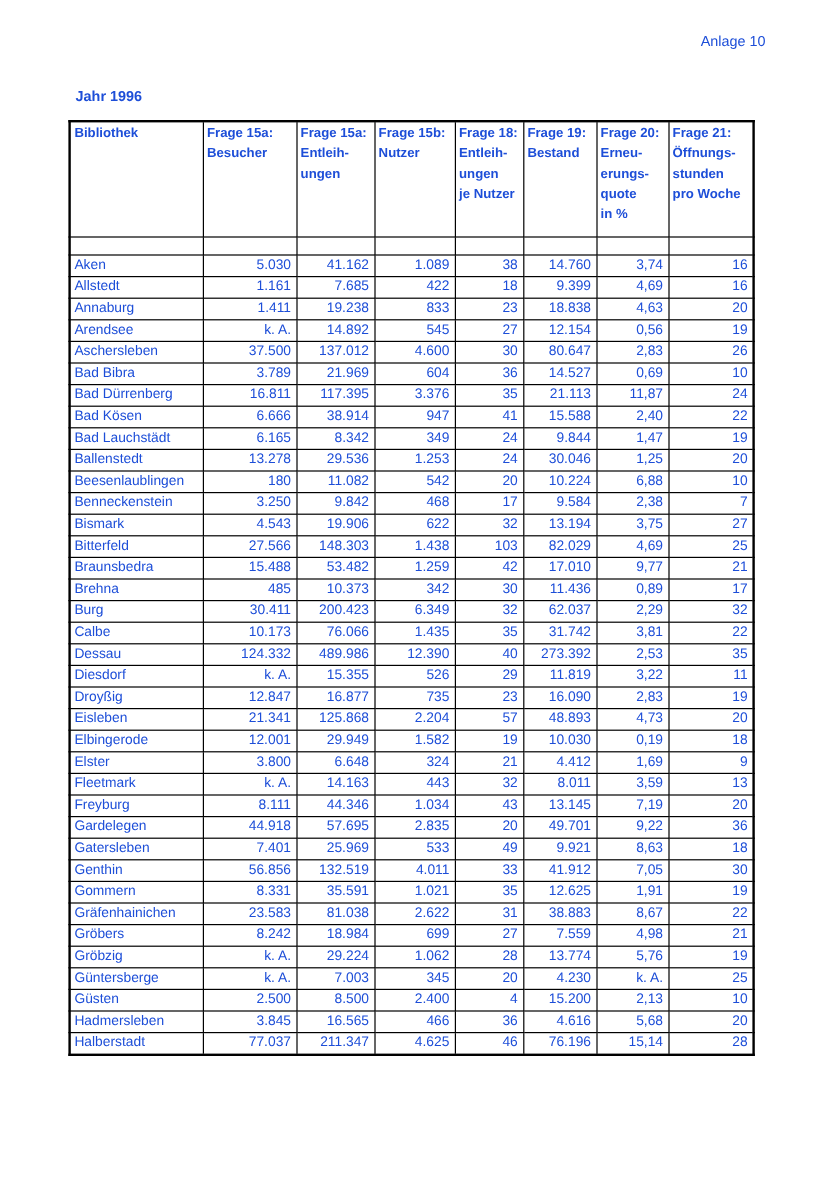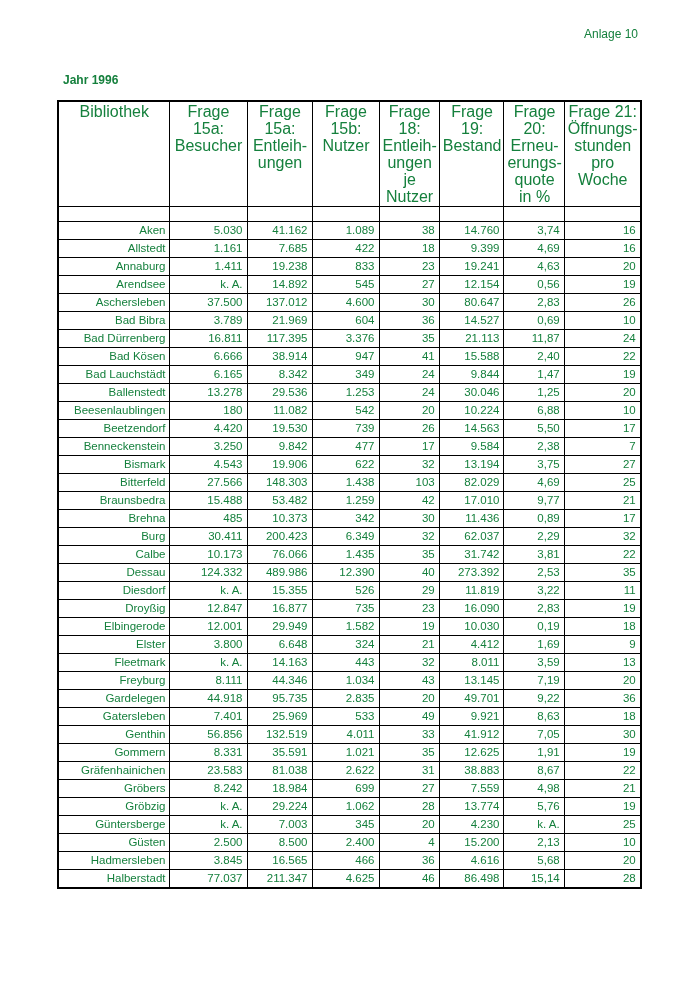--- a/index.html
+++ b/index.html
@@ -6,21 +6,21 @@
     margin: 0;
     padding: 0;
     background: #ffffff;
   }
   .page {
     position: relative;
     width: 700px;
     height: 940px;
     background: #ffffff;
     font-family: "Liberation Sans", sans-serif;
-    color: #15803d;
+    color: #1d4ed8;
     overflow: hidden;
   }
   .anlage {
     position: absolute;
     top: 27px;
     right: 62px;
     font-size: 12px;
     line-height: 14px;
   }
   .jahr {
@@ -40,41 +40,41 @@
     border: 2px solid #000000;
     font-size: 11.5px;
   }
   table.stats th,
   table.stats td {
     border: 1px solid #000000;
     overflow: hidden;
     box-sizing: border-box;
   }
   table.stats th {
-    font-weight: normal;
-    text-align: center;
+    font-weight: bold;
+    text-align: left;
     vertical-align: top;
     padding: 1px 2px 1px 3px;
     height: 96px;
     line-height: 17px;
     white-space: pre-line;
-    font-size: 16px;
+    font-size: 11px;
   }
   table.stats tr.spacer td {
     height: 15px;
     padding: 0;
   }
   table.stats tbody td {
     height: 15px;
     line-height: 15px;
     padding: 1px 3px;
     white-space: nowrap;
   }
   table.stats td.name {
-    text-align: right;
+    text-align: left;
   }
   table.stats td.num {
     text-align: right;
     padding-right: 4px;
   }
   .pagenum {
     position: absolute;
     top: 946px;
     right: 58px;
     font-size: 12px;
@@ -158,21 +158,21 @@
           <td class="num">9.399</td>
           <td class="num">4,69</td>
           <td class="num">16</td>
         </tr>
         <tr>
           <td class="name">Annaburg</td>
           <td class="num">1.411</td>
           <td class="num">19.238</td>
           <td class="num">833</td>
           <td class="num">23</td>
-          <td class="num">19.241</td>
+          <td class="num">18.838</td>
           <td class="num">4,63</td>
           <td class="num">20</td>
         </tr>
         <tr>
           <td class="name">Arendsee</td>
           <td class="num">k. A.</td>
           <td class="num">14.892</td>
           <td class="num">545</td>
           <td class="num">27</td>
           <td class="num">12.154</td>
@@ -243,34 +243,24 @@
           <td class="name">Beesenlaublingen</td>
           <td class="num">180</td>
           <td class="num">11.082</td>
           <td class="num">542</td>
           <td class="num">20</td>
           <td class="num">10.224</td>
           <td class="num">6,88</td>
           <td class="num">10</td>
         </tr>
         <tr>
-          <td class="name">Beetzendorf</td>
-          <td class="num">4.420</td>
-          <td class="num">19.530</td>
-          <td class="num">739</td>
-          <td class="num">26</td>
-          <td class="num">14.563</td>
-          <td class="num">5,50</td>
-          <td class="num">17</td>
-        </tr>
-        <tr>
           <td class="name">Benneckenstein</td>
           <td class="num">3.250</td>
           <td class="num">9.842</td>
-          <td class="num">477</td>
+          <td class="num">468</td>
           <td class="num">17</td>
           <td class="num">9.584</td>
           <td class="num">2,38</td>
           <td class="num">7</td>
         </tr>
         <tr>
           <td class="name">Bismark</td>
           <td class="num">4.543</td>
           <td class="num">19.906</td>
           <td class="num">622</td>
@@ -353,20 +343,30 @@
           <td class="name">Droyßig</td>
           <td class="num">12.847</td>
           <td class="num">16.877</td>
           <td class="num">735</td>
           <td class="num">23</td>
           <td class="num">16.090</td>
           <td class="num">2,83</td>
           <td class="num">19</td>
         </tr>
         <tr>
+          <td class="name">Eisleben</td>
+          <td class="num">21.341</td>
+          <td class="num">125.868</td>
+          <td class="num">2.204</td>
+          <td class="num">57</td>
+          <td class="num">48.893</td>
+          <td class="num">4,73</td>
+          <td class="num">20</td>
+        </tr>
+        <tr>
           <td class="name">Elbingerode</td>
           <td class="num">12.001</td>
           <td class="num">29.949</td>
           <td class="num">1.582</td>
           <td class="num">19</td>
           <td class="num">10.030</td>
           <td class="num">0,19</td>
           <td class="num">18</td>
         </tr>
         <tr>
@@ -395,21 +395,21 @@
           <td class="num">44.346</td>
           <td class="num">1.034</td>
           <td class="num">43</td>
           <td class="num">13.145</td>
           <td class="num">7,19</td>
           <td class="num">20</td>
         </tr>
         <tr>
           <td class="name">Gardelegen</td>
           <td class="num">44.918</td>
-          <td class="num">95.735</td>
+          <td class="num">57.695</td>
           <td class="num">2.835</td>
           <td class="num">20</td>
           <td class="num">49.701</td>
           <td class="num">9,22</td>
           <td class="num">36</td>
         </tr>
         <tr>
           <td class="name">Gatersleben</td>
           <td class="num">7.401</td>
           <td class="num">25.969</td>
@@ -498,21 +498,21 @@
           <td class="num">4.616</td>
           <td class="num">5,68</td>
           <td class="num">20</td>
         </tr>
         <tr>
           <td class="name">Halberstadt</td>
           <td class="num">77.037</td>
           <td class="num">211.347</td>
           <td class="num">4.625</td>
           <td class="num">46</td>
-          <td class="num">86.498</td>
+          <td class="num">76.196</td>
           <td class="num">15,14</td>
           <td class="num">28</td>
         </tr>
       </tbody>
   </table>
 
   <div class="pagenum">1/4</div>
 
 </div>
 

